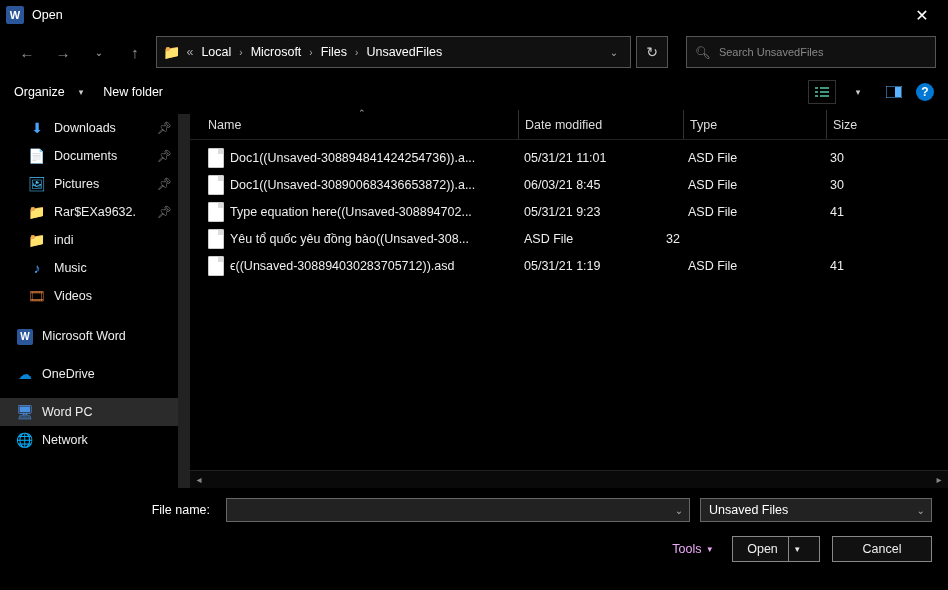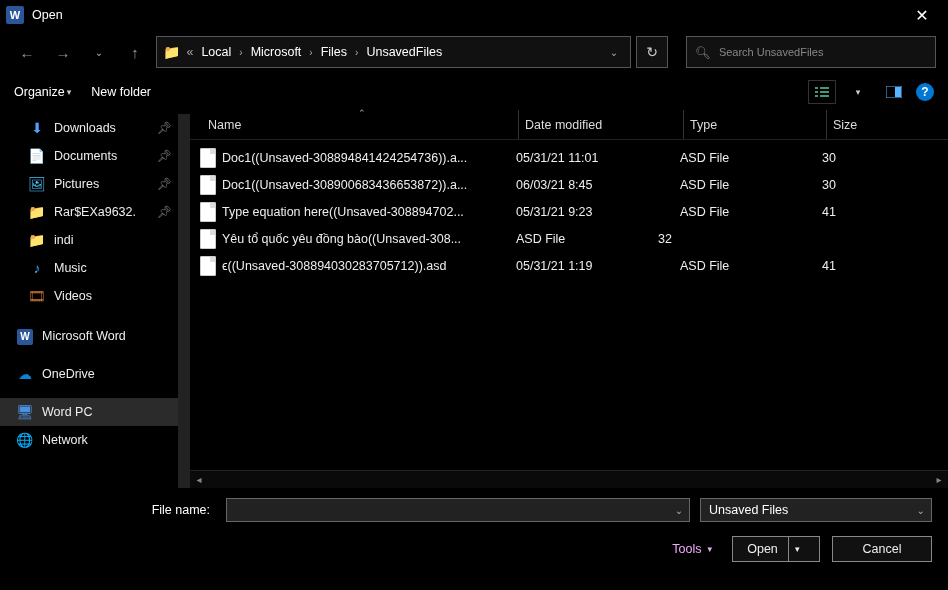--- a/index.html
+++ b/index.html
@@ -73,21 +73,21 @@
   }
   .search-box input::placeholder { color:#888; }
 
   
   .toolbar {
     display:flex; align-items:center;
     height:36px; padding:0 14px; gap:16px;
     background:#000;
   }
   .toolbar .left { display:flex; gap:20px; align-items:center;}
-  .toolbar .organize { display:flex; align-items:center; gap:0;}
+  .toolbar .organize { display:flex; align-items:center; gap:12px;}
   .toolbar .caret { font-size:9px; color:#ccc; margin-left:2px;}
   .toolbar .right { margin-left:auto; display:flex; gap:8px; align-items:center;}
   .toolbar .view-btn {
     width:28px; height:24px;
     display:flex; align-items:center; justify-content:center;
     color:#ccc;
   }
   .view-details { border:1px solid #333; }
   .help-btn {
     width:18px; height:18px; border-radius:50%;
@@ -141,21 +141,21 @@
   .col-name { width:316px;}
   .col-date { width:164px;}
   .col-type { width:142px;}
   .col-size { flex:1; text-align:left; padding-right:14px;}
   .cols .sort-caret { font-size:9px; color:#aaa; position:absolute; left:168px; top:-2px;}
   .col-sep { width:1px; align-self:stretch; background:#333;}
 
   .filelist { flex:1; padding:4px 0;}
   .row {
     display:flex; align-items:center;
-    height:27px; padding:0 4px 0 4px;
+    height:27px; padding:0 4px 0 12px;
     color:#eee;
   }
   .cell { padding:0 6px; overflow:hidden; text-overflow:ellipsis; white-space:nowrap;}
   .cell.name { width:316px; display:flex; align-items:center; gap:6px;}
   .cell.date { width:164px;}
   .cell.type { width:142px;}
   .cell.size { flex:1; padding-right:14px;}
   .file-icon { width:16px; height:20px; background:#fff; border:1px solid #ccc; border-radius:1px; flex-shrink:0; position:relative;}
   .file-icon::after { content:""; position:absolute; right:0; top:0; width:5px; height:5px; background:#ddd;}
 

